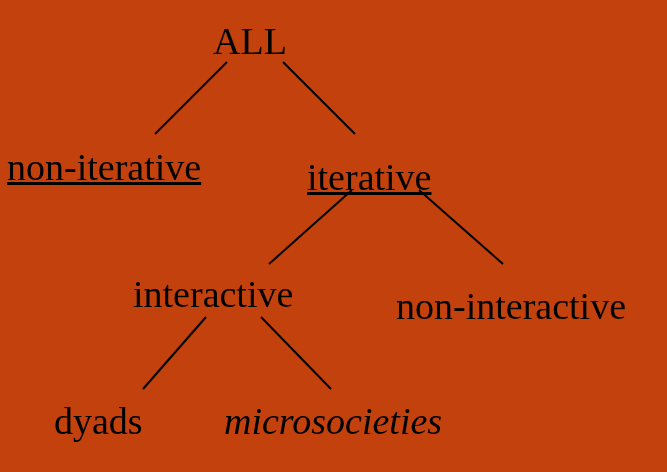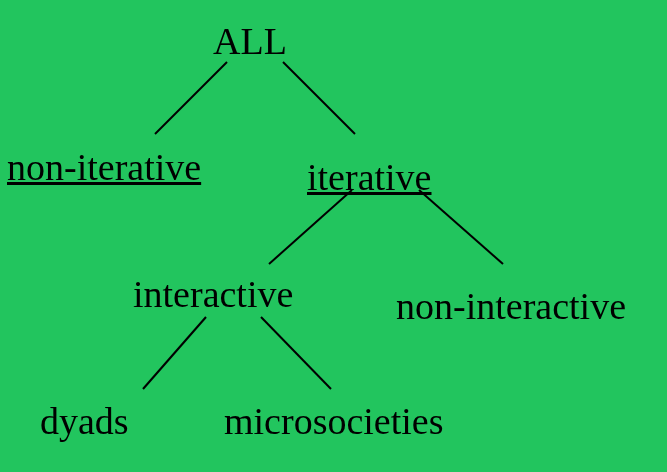--- a/index.html
+++ b/index.html
@@ -4,21 +4,21 @@
 <style>
   html, body {
     margin: 0;
     padding: 0;
     background: #ffffff;
   }
   #diagram-root {
     position: relative;
     width: 667px;
     height: 472px;
-    background: #22c55e;
+    background: #c2410c;
     overflow: hidden;
     font-family: "Liberation Serif", "DejaVu Serif", serif;
   }
   .edge-layer {
     position: absolute;
     left: 0;
     top: 0;
     width: 667px;
     height: 472px;
     pointer-events: none;
@@ -52,17 +52,17 @@
         <line x1="261" y1="317" x2="331" y2="389" stroke="#000000" stroke-width="2" stroke-linecap="butt"></line>
       </g>
   </svg>
 
   <div id="nodes-group">
       <div class="node-label lvl-0" style="left: 213px; top: 22px;">ALL</div>
       <div class="node-label lvl-1" style="left: 7px; top: 148px;">non-iterative</div>
       <div class="node-label lvl-1" style="left: 307px; top: 158px;">iterative</div>
       <div class="node-label lvl-2" style="left: 133px; top: 275px;">interactive</div>
       <div class="node-label lvl-2" style="left: 396px; top: 287px; text-align: center;">non-interactive</div>
-      <div class="node-label lvl-3" style="left: 40px; top: 402px;">dyads</div>
-      <div class="node-label lvl-3" style="left: 224px; top: 402px;">microsocieties</div>
+      <div class="node-label lvl-3" style="left: 54px; top: 402px;">dyads</div>
+      <div class="node-label lvl-3" style="left: 224px; top: 402px; font-style: italic;">microsocieties</div>
     </div>
 
 </div>
 
 </body></html>

